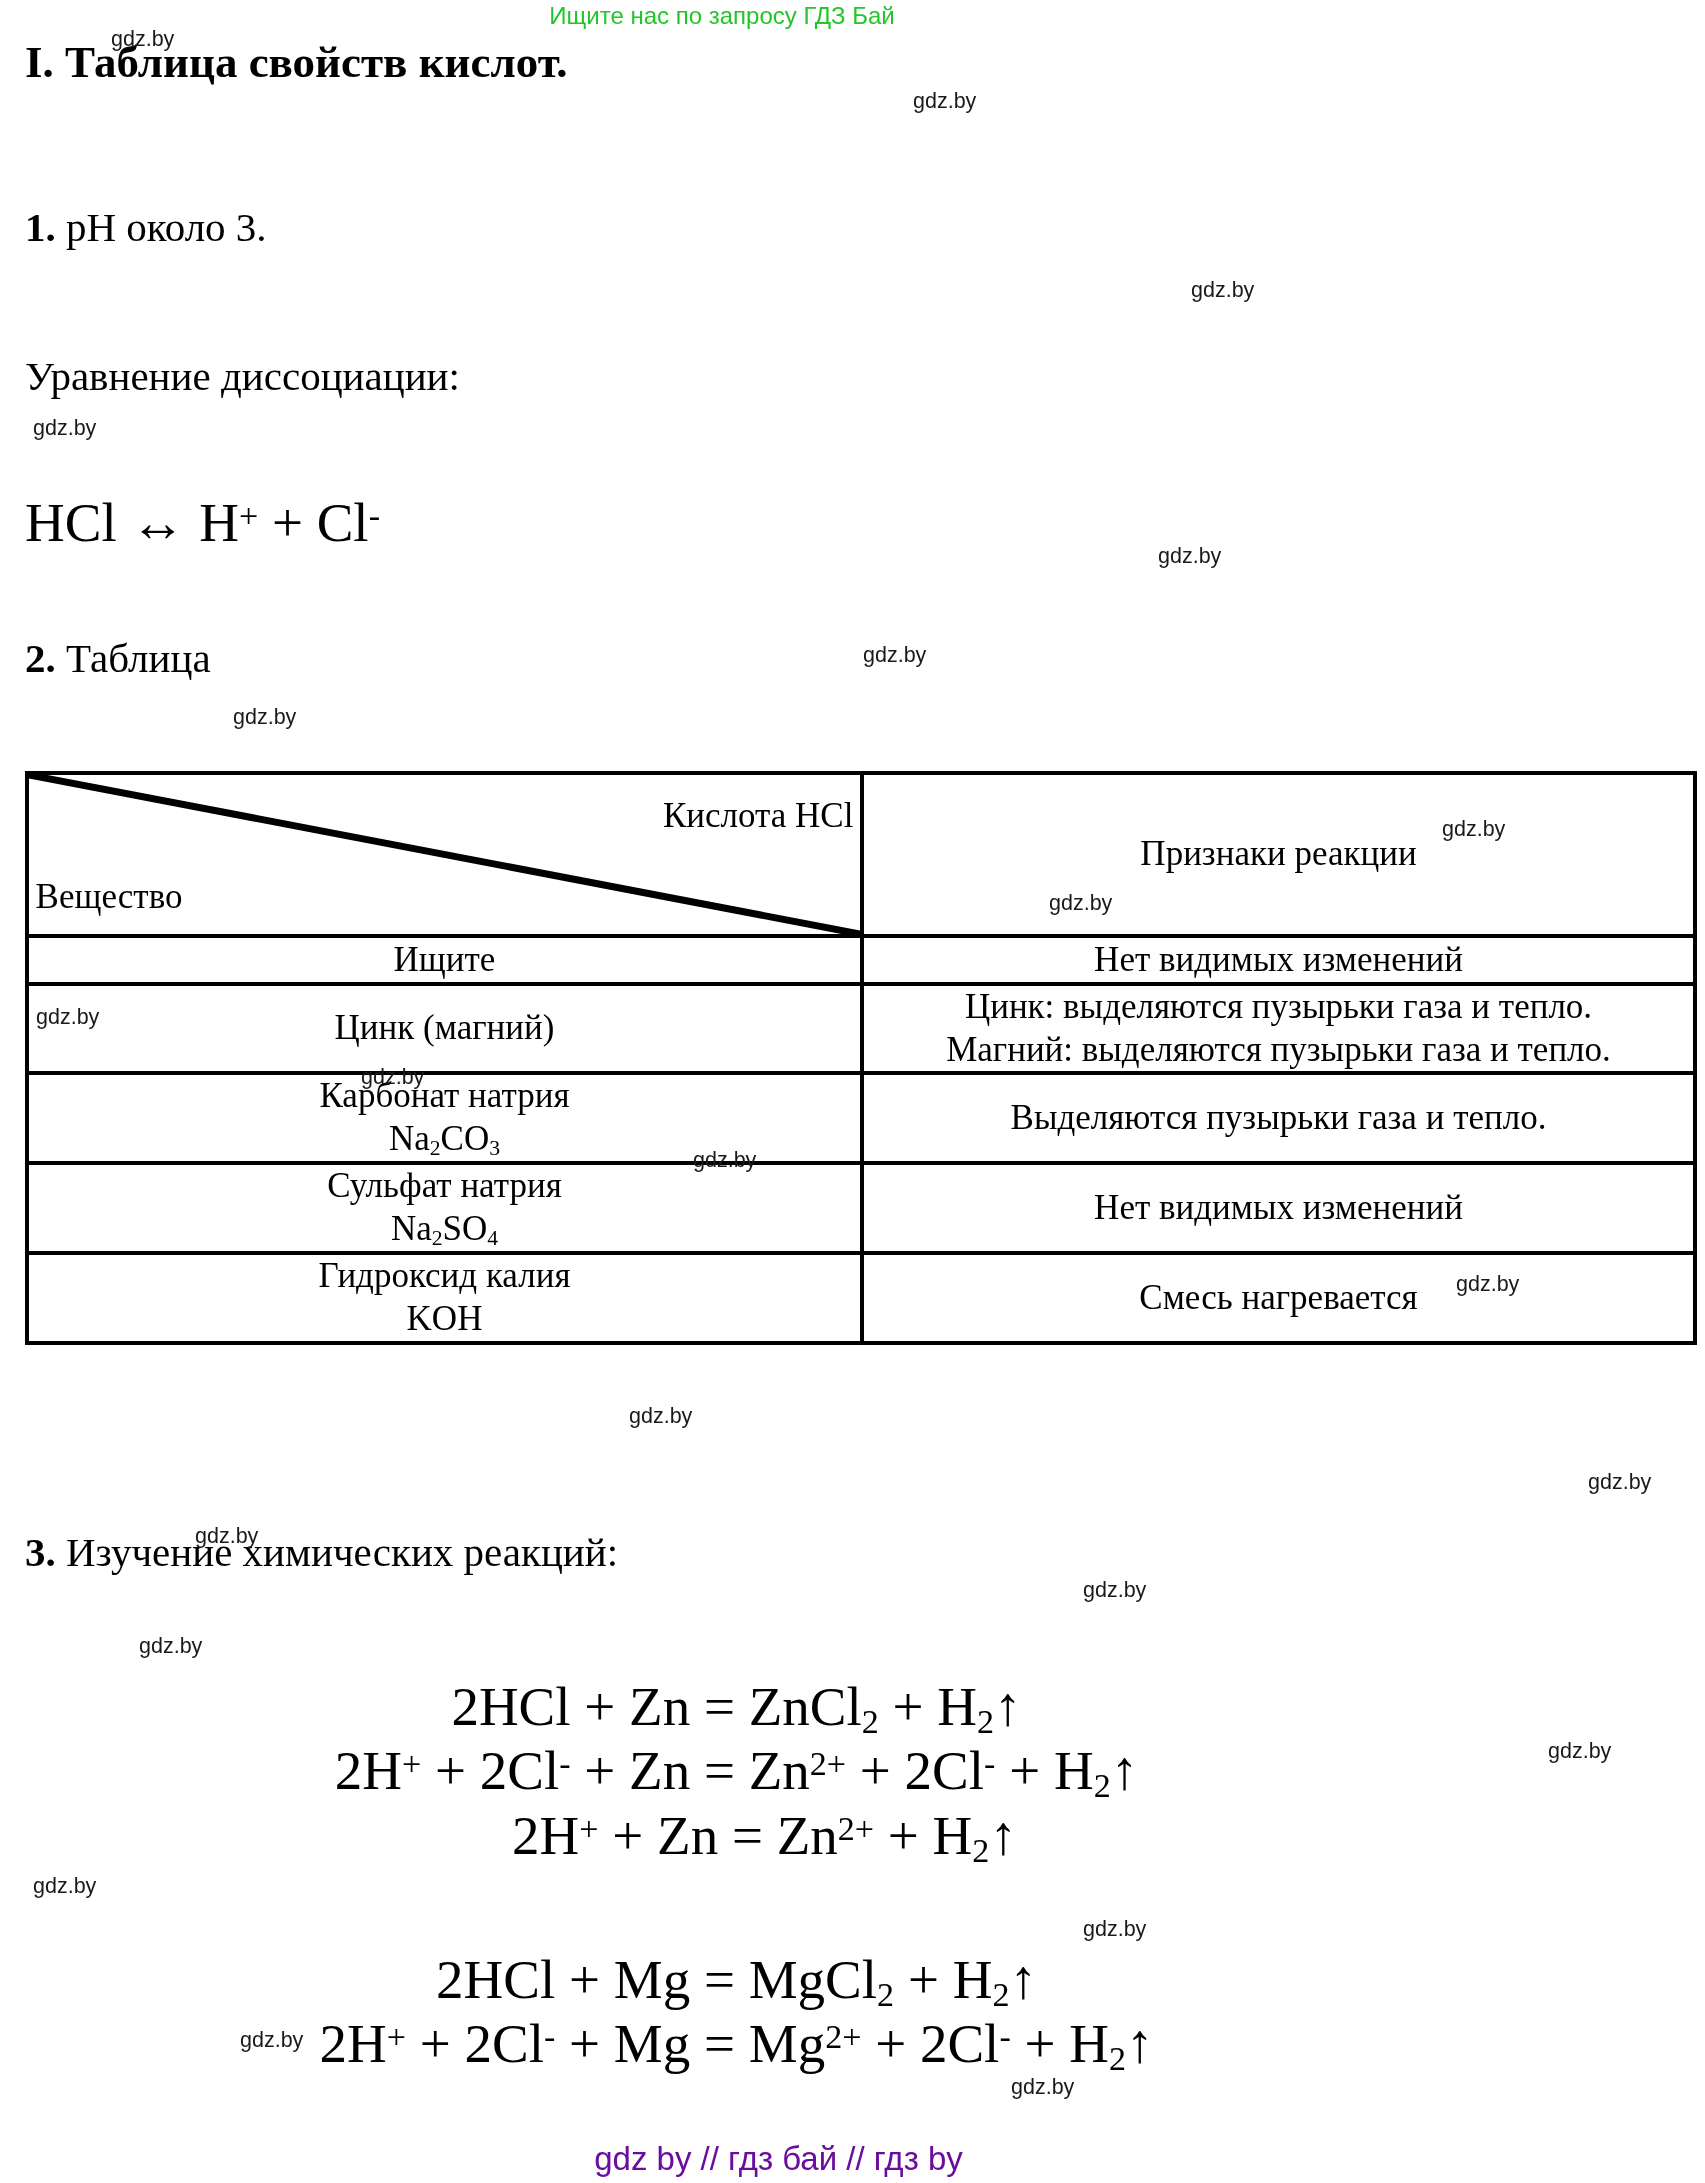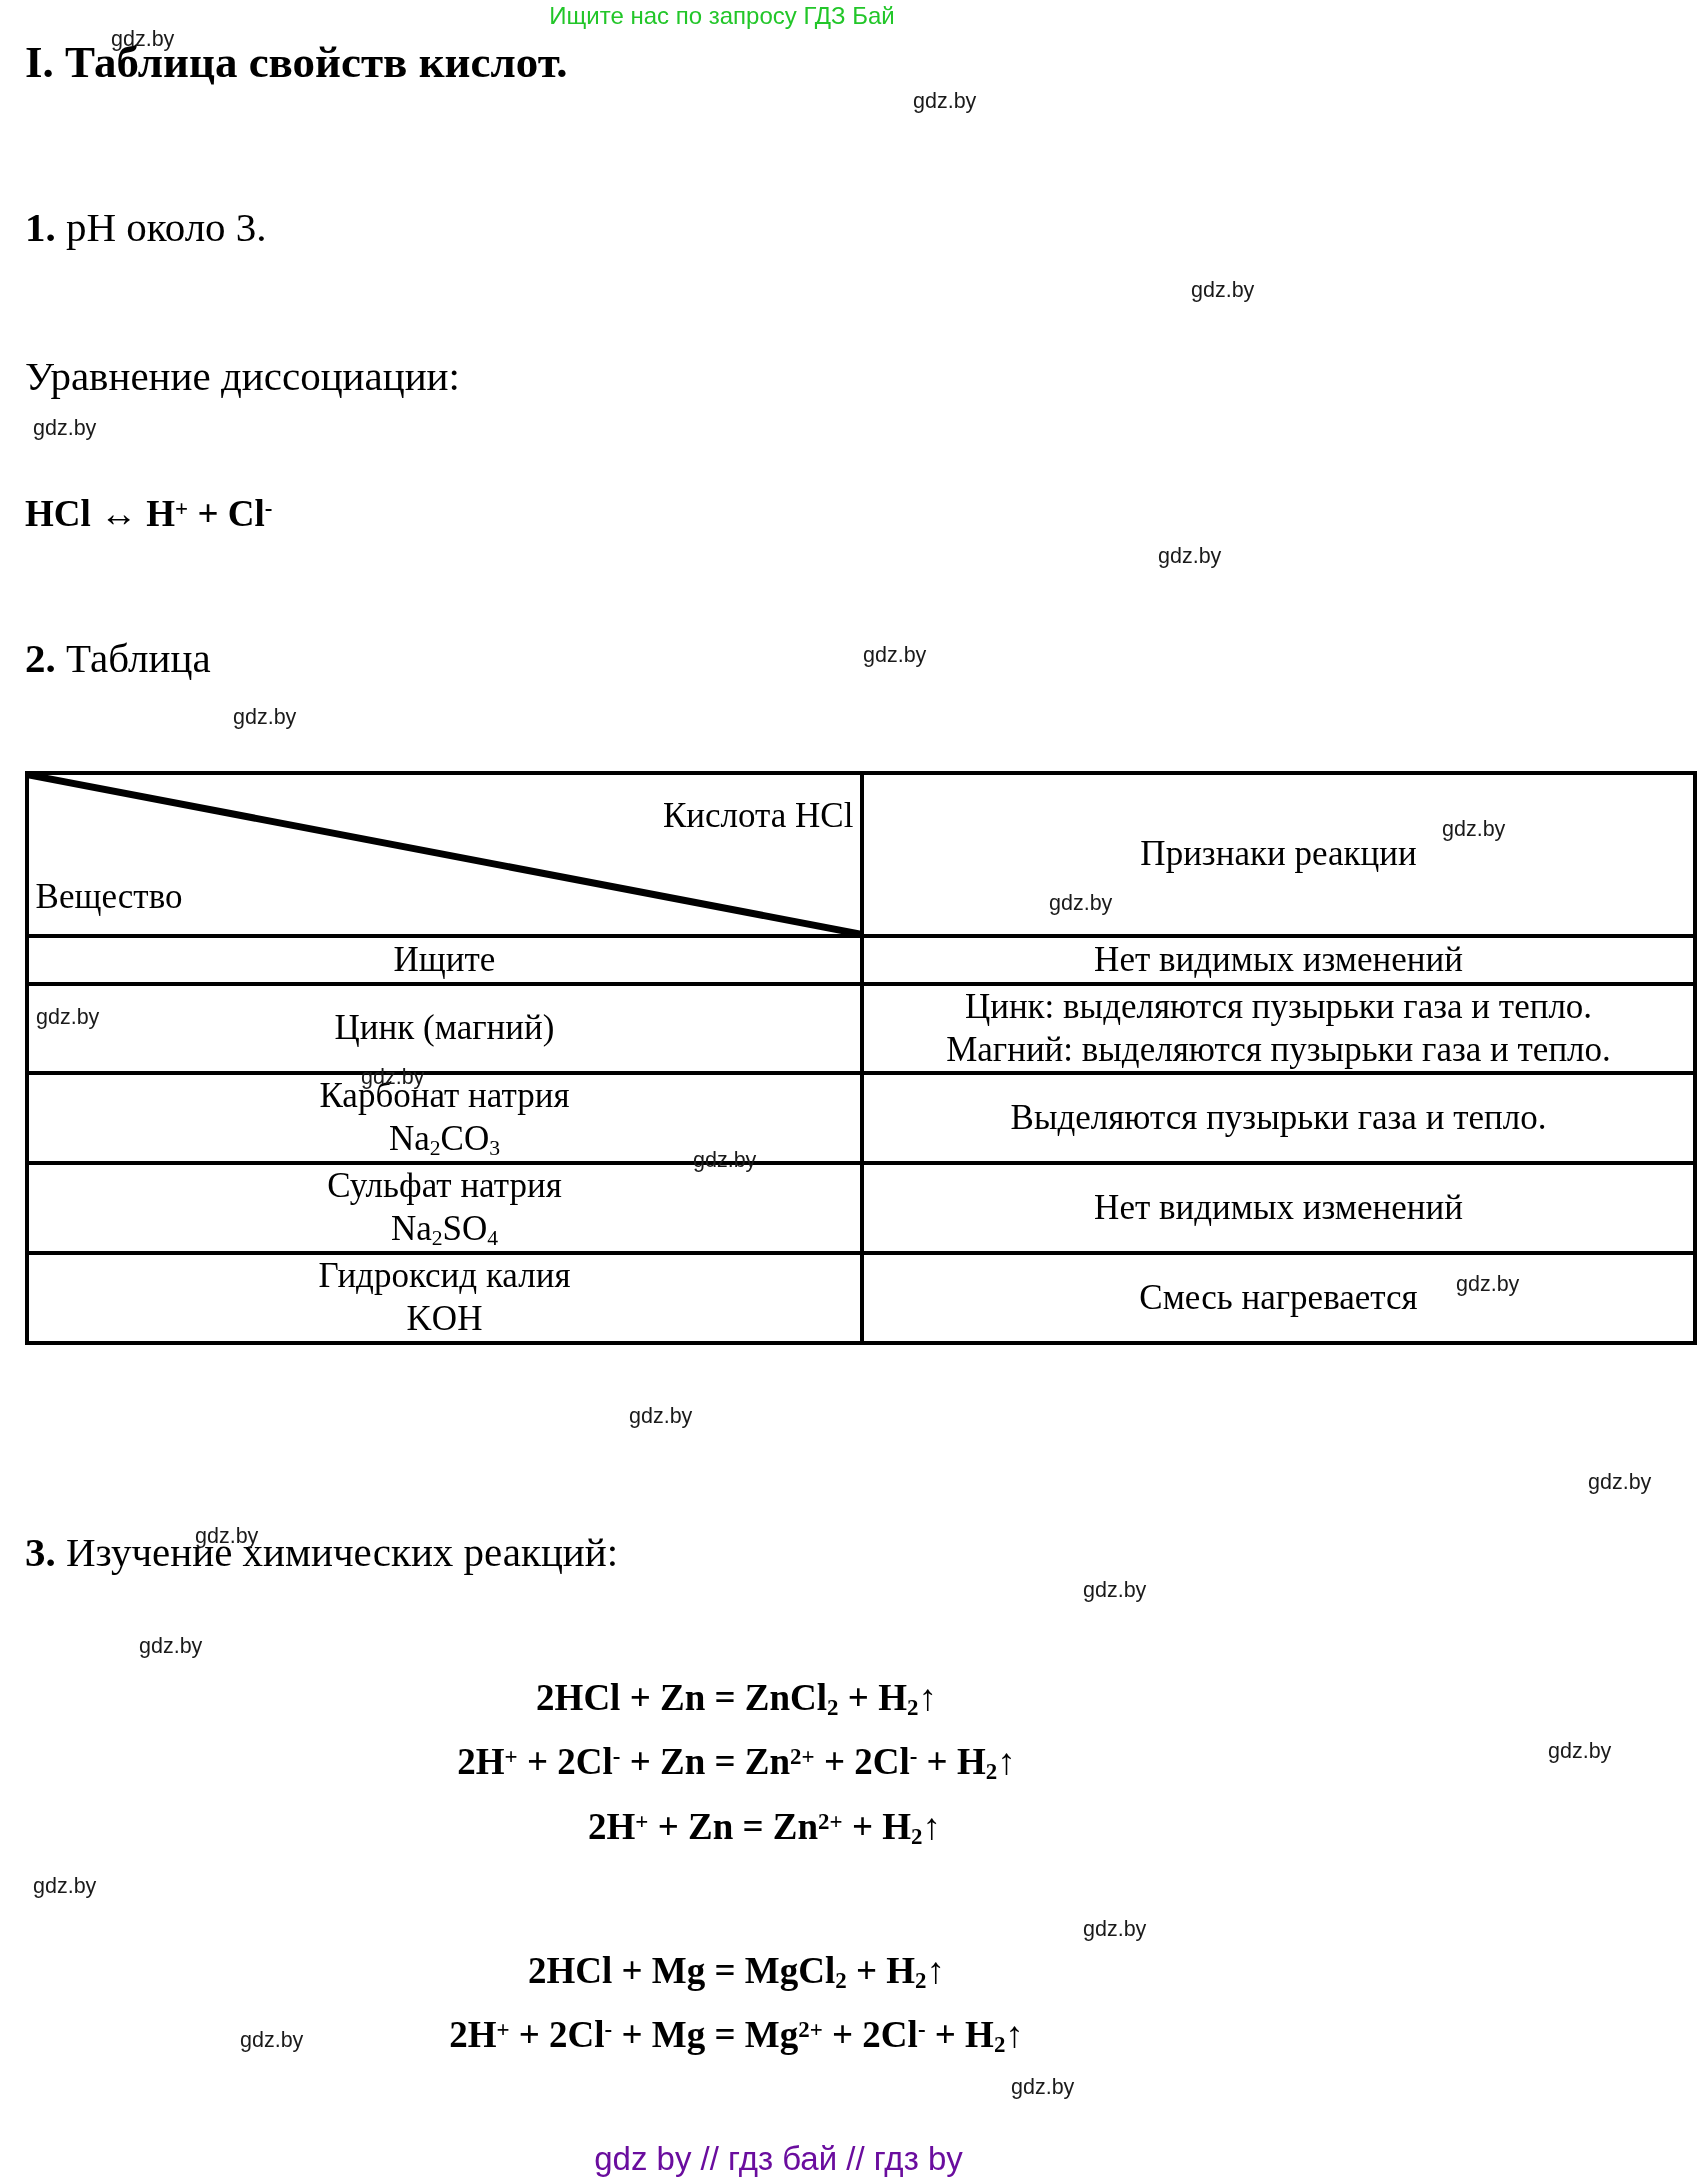--- a/index.html
+++ b/index.html
@@ -53,22 +53,22 @@
     font-weight: 700;
   }
   .p-line {
     font-size: 41px;
     font-weight: 400;
   }
   .p-line .num {
     font-weight: 700;
   }
   .eqn {
-    font-size: 37px;
-    font-weight: 700;
+    font-size: 55px;
+    font-weight: 400;
     white-space: nowrap;
   }
   sub { font-size: 0.62em; vertical-align: -0.22em; }
   sup { font-size: 0.62em; vertical-align: 0.42em; }
 
   
   #props-table {
     position: absolute;
     left: 25px;
     top: 771px;

